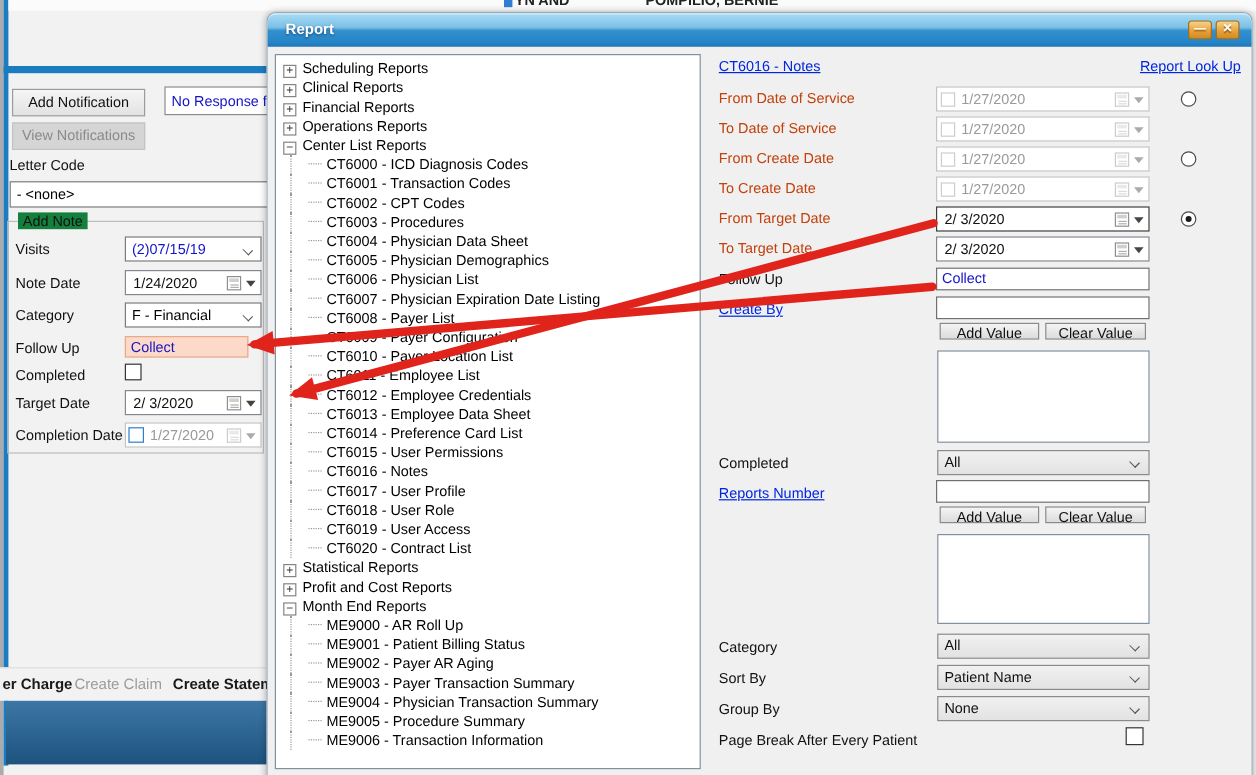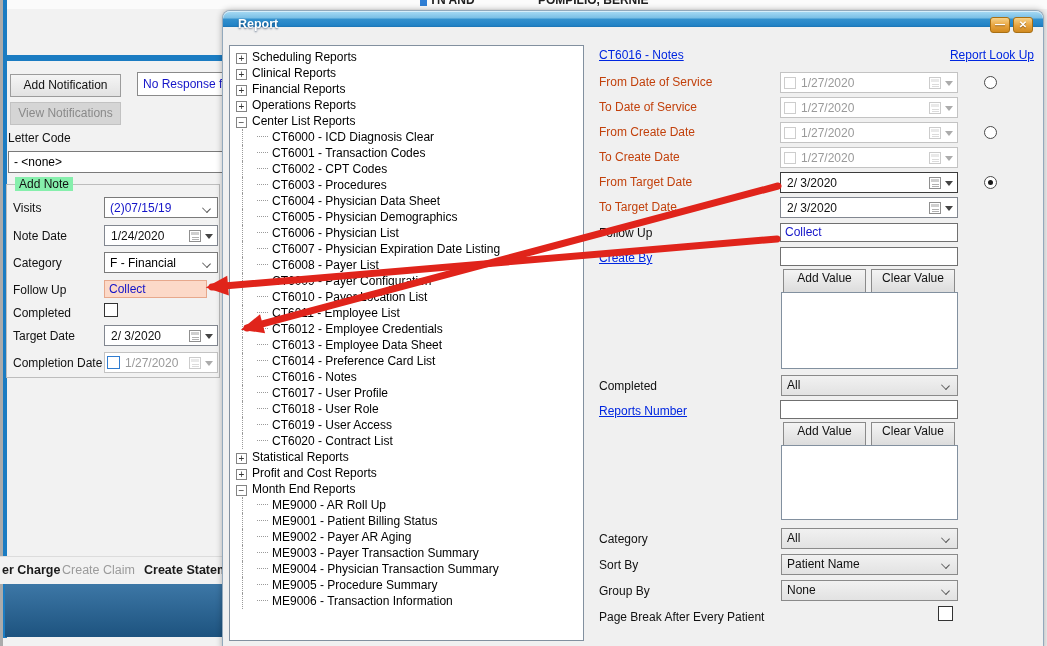--- a/index.html
+++ b/index.html
@@ -20,21 +20,21 @@
   .win-btn.disabled { background:#d5d5d5; color:#8a8a8a; border-color:#c2c2c2; }
   .no-response { position:absolute; left:137px; top:72px; width:90px; height:24px; border:1px solid #8a8a8a;
                  background:#fff; color:#1414c8; line-height:22px; padding-left:5px; overflow:hidden; white-space:nowrap; }
   .lbl { position:absolute; color:#111; }
 
   .combo { position:absolute; background:#fff; border:1px solid #7a7a7a; line-height:20px; padding-left:5px; }
   .combo .chev { position:absolute; right:7px; top:7px; width:7px; height:7px; border-right:1.5px solid #555;
                  border-bottom:1.5px solid #555; transform:rotate(45deg) scale(1,.8); }
 
   .groupbox { position:absolute; left:6px; top:184px; width:214px; height:194px; border:1px solid #bdbdbd; }
-  .groupbox > .gb-title { position:absolute; top:-8px; left:8px; background:#86efac; padding:0 4px; color:#111; }
+  .groupbox > .gb-title { position:absolute; top:-8px; left:8px; background:#15803d; padding:0 4px; color:#111; }
 
   .datefield { position:absolute; height:21px; background:#fff; border:1px solid #828790; }
   .datefield .dval { position:absolute; left:6px; top:3px; color:#111; }
   .datefield.dis { border-color:#c3c3c3; }
   .datefield.dis .dval { color:#9a9a9a; }
   .datefield.focus { border-color:#3c3c3c; }
   .dcheck { position:absolute; left:3px; top:4px; width:12px; height:12px; border:1px solid #cdcdcd; background:#fff; }
   .calicon { position:absolute; right:16px; top:4px; width:12px; height:12px; border:1px solid #8f8f8f; background:#fff; }
   .calicon::before { content:''; position:absolute; left:1px; right:1px; top:1px; height:3px; background:#cfcfcf; }
   .calicon::after { content:''; position:absolute; left:2px; top:6px; width:7px; height:1px;
@@ -52,21 +52,21 @@
                     border-top:1px solid #dcdcdc; }
   .tb-item { position:absolute; top:6px; font-size:12.5px; font-weight:600; color:#1a1a1a; white-space:nowrap; }
   .tb-item.dis { color:#9b9b9b; font-weight:400; }
   .blue-panel { position:absolute; left:5px; top:584px; width:217px; height:53px;
                 background:linear-gradient(180deg,#3d77a6,#1d537f); }
 
   
   .dialog { position:absolute; left:222px; top:10px; width:822px; height:640px;
             background:#f0f0f0; border:1px solid #93a9bc; border-bottom:none; border-radius:8px 8px 0 0;
             box-shadow:0 0 6px rgba(0,0,0,.3); }
-  .titlebar { position:absolute; left:0; top:0; right:0; height:16px; border-radius:7px 7px 0 0;
+  .titlebar { position:absolute; left:0; top:0; right:0; height:28px; border-radius:7px 7px 0 0;
               background:linear-gradient(180deg,#aadcf5 0%,#7cc0e6 42%,#3390cd 52%,#2384c7 88%,#1d74b4 100%);
               box-shadow:inset 0 1px 0 rgba(255,255,255,.55); }
   .titlebar .title { position:absolute; left:15px; top:6px; color:#fff; font-weight:bold; font-size:12.5px;
                      text-shadow:0 1px 2px rgba(0,30,70,.6); }
   .tb-btn { position:absolute; top:6px; width:20px; height:16px; border:1px solid #a86f14; border-radius:3px;
             background:linear-gradient(#f7d28a,#e8a33d 55%,#d18a20); color:#fff; font-weight:bold;
             font-size:10px; line-height:14px; text-align:center; text-shadow:0 1px 1px rgba(90,50,0,.6); }
   .tb-min { right:33px; } .tb-close { right:10px; }
 
   .tree { position:absolute; left:6px; top:34px; width:355px; height:596px; background:#fff;
@@ -84,21 +84,21 @@
   .rp-abs { position:absolute; }
   .frow { position:absolute; left:0; right:0; height:22px; }
   .frow .form-label { position:absolute; left:5px; top:3px; color:#c2410c; }
   .frow .datefield { left:186px; width:178px; top:0; }
   .radio { position:absolute; left:390px; top:4px; width:13px; height:13px; border:1px solid #4a4a4a;
            border-radius:50%; background:#fff; }
   .radio.checked::after { content:''; position:absolute; left:3px; top:3px; width:5px; height:5px;
                           border-radius:50%; background:#1a1a1a; }
   .textfield { position:absolute; background:#fff; border:1px solid #707070; line-height:17px; padding-left:4px; }
   .textfield.bluetext { color:#1414c8; }
-  .pushbtn { position:absolute; height:24px; border:1px solid #8a8a8a; background:linear-gradient(#f4f4f4,#dcdcdc);
+  .pushbtn { position:absolute; height:14px; border:1px solid #8a8a8a; background:linear-gradient(#f4f4f4,#dcdcdc);
              text-align:center; line-height:17px; color:#111; }
   .listbox { position:absolute; background:#fff; border:1px solid #82909f; }
   .select { position:absolute; height:21px; background:linear-gradient(#f1f1f1,#e2e2e2); border:1px solid #8a8a8a;
             line-height:19px; padding-left:5px; color:#111; }
   .select .chev { position:absolute; right:8px; top:6px; width:7px; height:7px; border-right:1.5px solid #555;
                   border-bottom:1.5px solid #555; transform:rotate(45deg) scale(1,.8); }
 
   .annotations { position:absolute; left:0; top:0; pointer-events:none; }
 </style>
 </head>
@@ -177,35 +177,36 @@
       <span class="tb-btn tb-min">—</span>
       <span class="tb-btn tb-close">✕</span>
     </div>
 
     <div class="tree">
         <div class="tree-row"><span class="expander">+</span><span class="tree-label">Scheduling Reports</span></div>
         <div class="tree-row"><span class="expander">+</span><span class="tree-label">Clinical Reports</span></div>
         <div class="tree-row"><span class="expander">+</span><span class="tree-label">Financial Reports</span></div>
         <div class="tree-row"><span class="expander">+</span><span class="tree-label">Operations Reports</span></div>
         <div class="tree-row"><span class="expander">−</span><span class="tree-label">Center List Reports</span></div>
-        <div class="tree-row child"><span class="stub"></span><span class="tree-label">CT6000 - ICD Diagnosis Clear</span></div>
+        <div class="tree-row child"><span class="stub"></span><span class="tree-label">CT6000 - ICD Diagnosis Codes</span></div>
         <div class="tree-row child"><span class="stub"></span><span class="tree-label">CT6001 - Transaction Codes</span></div>
         <div class="tree-row child"><span class="stub"></span><span class="tree-label">CT6002 - CPT Codes</span></div>
         <div class="tree-row child"><span class="stub"></span><span class="tree-label">CT6003 - Procedures</span></div>
         <div class="tree-row child"><span class="stub"></span><span class="tree-label">CT6004 - Physician Data Sheet</span></div>
         <div class="tree-row child"><span class="stub"></span><span class="tree-label">CT6005 - Physician Demographics</span></div>
         <div class="tree-row child"><span class="stub"></span><span class="tree-label">CT6006 - Physician List</span></div>
         <div class="tree-row child"><span class="stub"></span><span class="tree-label">CT6007 - Physician Expiration Date Listing</span></div>
         <div class="tree-row child"><span class="stub"></span><span class="tree-label">CT6008 - Payer List</span></div>
         <div class="tree-row child"><span class="stub"></span><span class="tree-label">CT6009 - Payer Configuration</span></div>
         <div class="tree-row child"><span class="stub"></span><span class="tree-label">CT6010 - Payer Location List</span></div>
         <div class="tree-row child"><span class="stub"></span><span class="tree-label">CT6011 - Employee List</span></div>
         <div class="tree-row child"><span class="stub"></span><span class="tree-label">CT6012 - Employee Credentials</span></div>
         <div class="tree-row child"><span class="stub"></span><span class="tree-label">CT6013 - Employee Data Sheet</span></div>
         <div class="tree-row child"><span class="stub"></span><span class="tree-label">CT6014 - Preference Card List</span></div>
+        <div class="tree-row child"><span class="stub"></span><span class="tree-label">CT6015 - User Permissions</span></div>
         <div class="tree-row child"><span class="stub"></span><span class="tree-label">CT6016 - Notes</span></div>
         <div class="tree-row child"><span class="stub"></span><span class="tree-label">CT6017 - User Profile</span></div>
         <div class="tree-row child"><span class="stub"></span><span class="tree-label">CT6018 - User Role</span></div>
         <div class="tree-row child"><span class="stub"></span><span class="tree-label">CT6019 - User Access</span></div>
         <div class="tree-row child"><span class="stub"></span><span class="tree-label">CT6020 - Contract List</span></div>
         <div class="tree-row"><span class="expander">+</span><span class="tree-label">Statistical Reports</span></div>
         <div class="tree-row"><span class="expander">+</span><span class="tree-label">Profit and Cost Reports</span></div>
         <div class="tree-row"><span class="expander">−</span><span class="tree-label">Month End Reports</span></div>
         <div class="tree-row child"><span class="stub"></span><span class="tree-label">ME9000 - AR Roll Up</span></div>
         <div class="tree-row child"><span class="stub"></span><span class="tree-label">ME9001 - Patient Billing Status</span></div>

